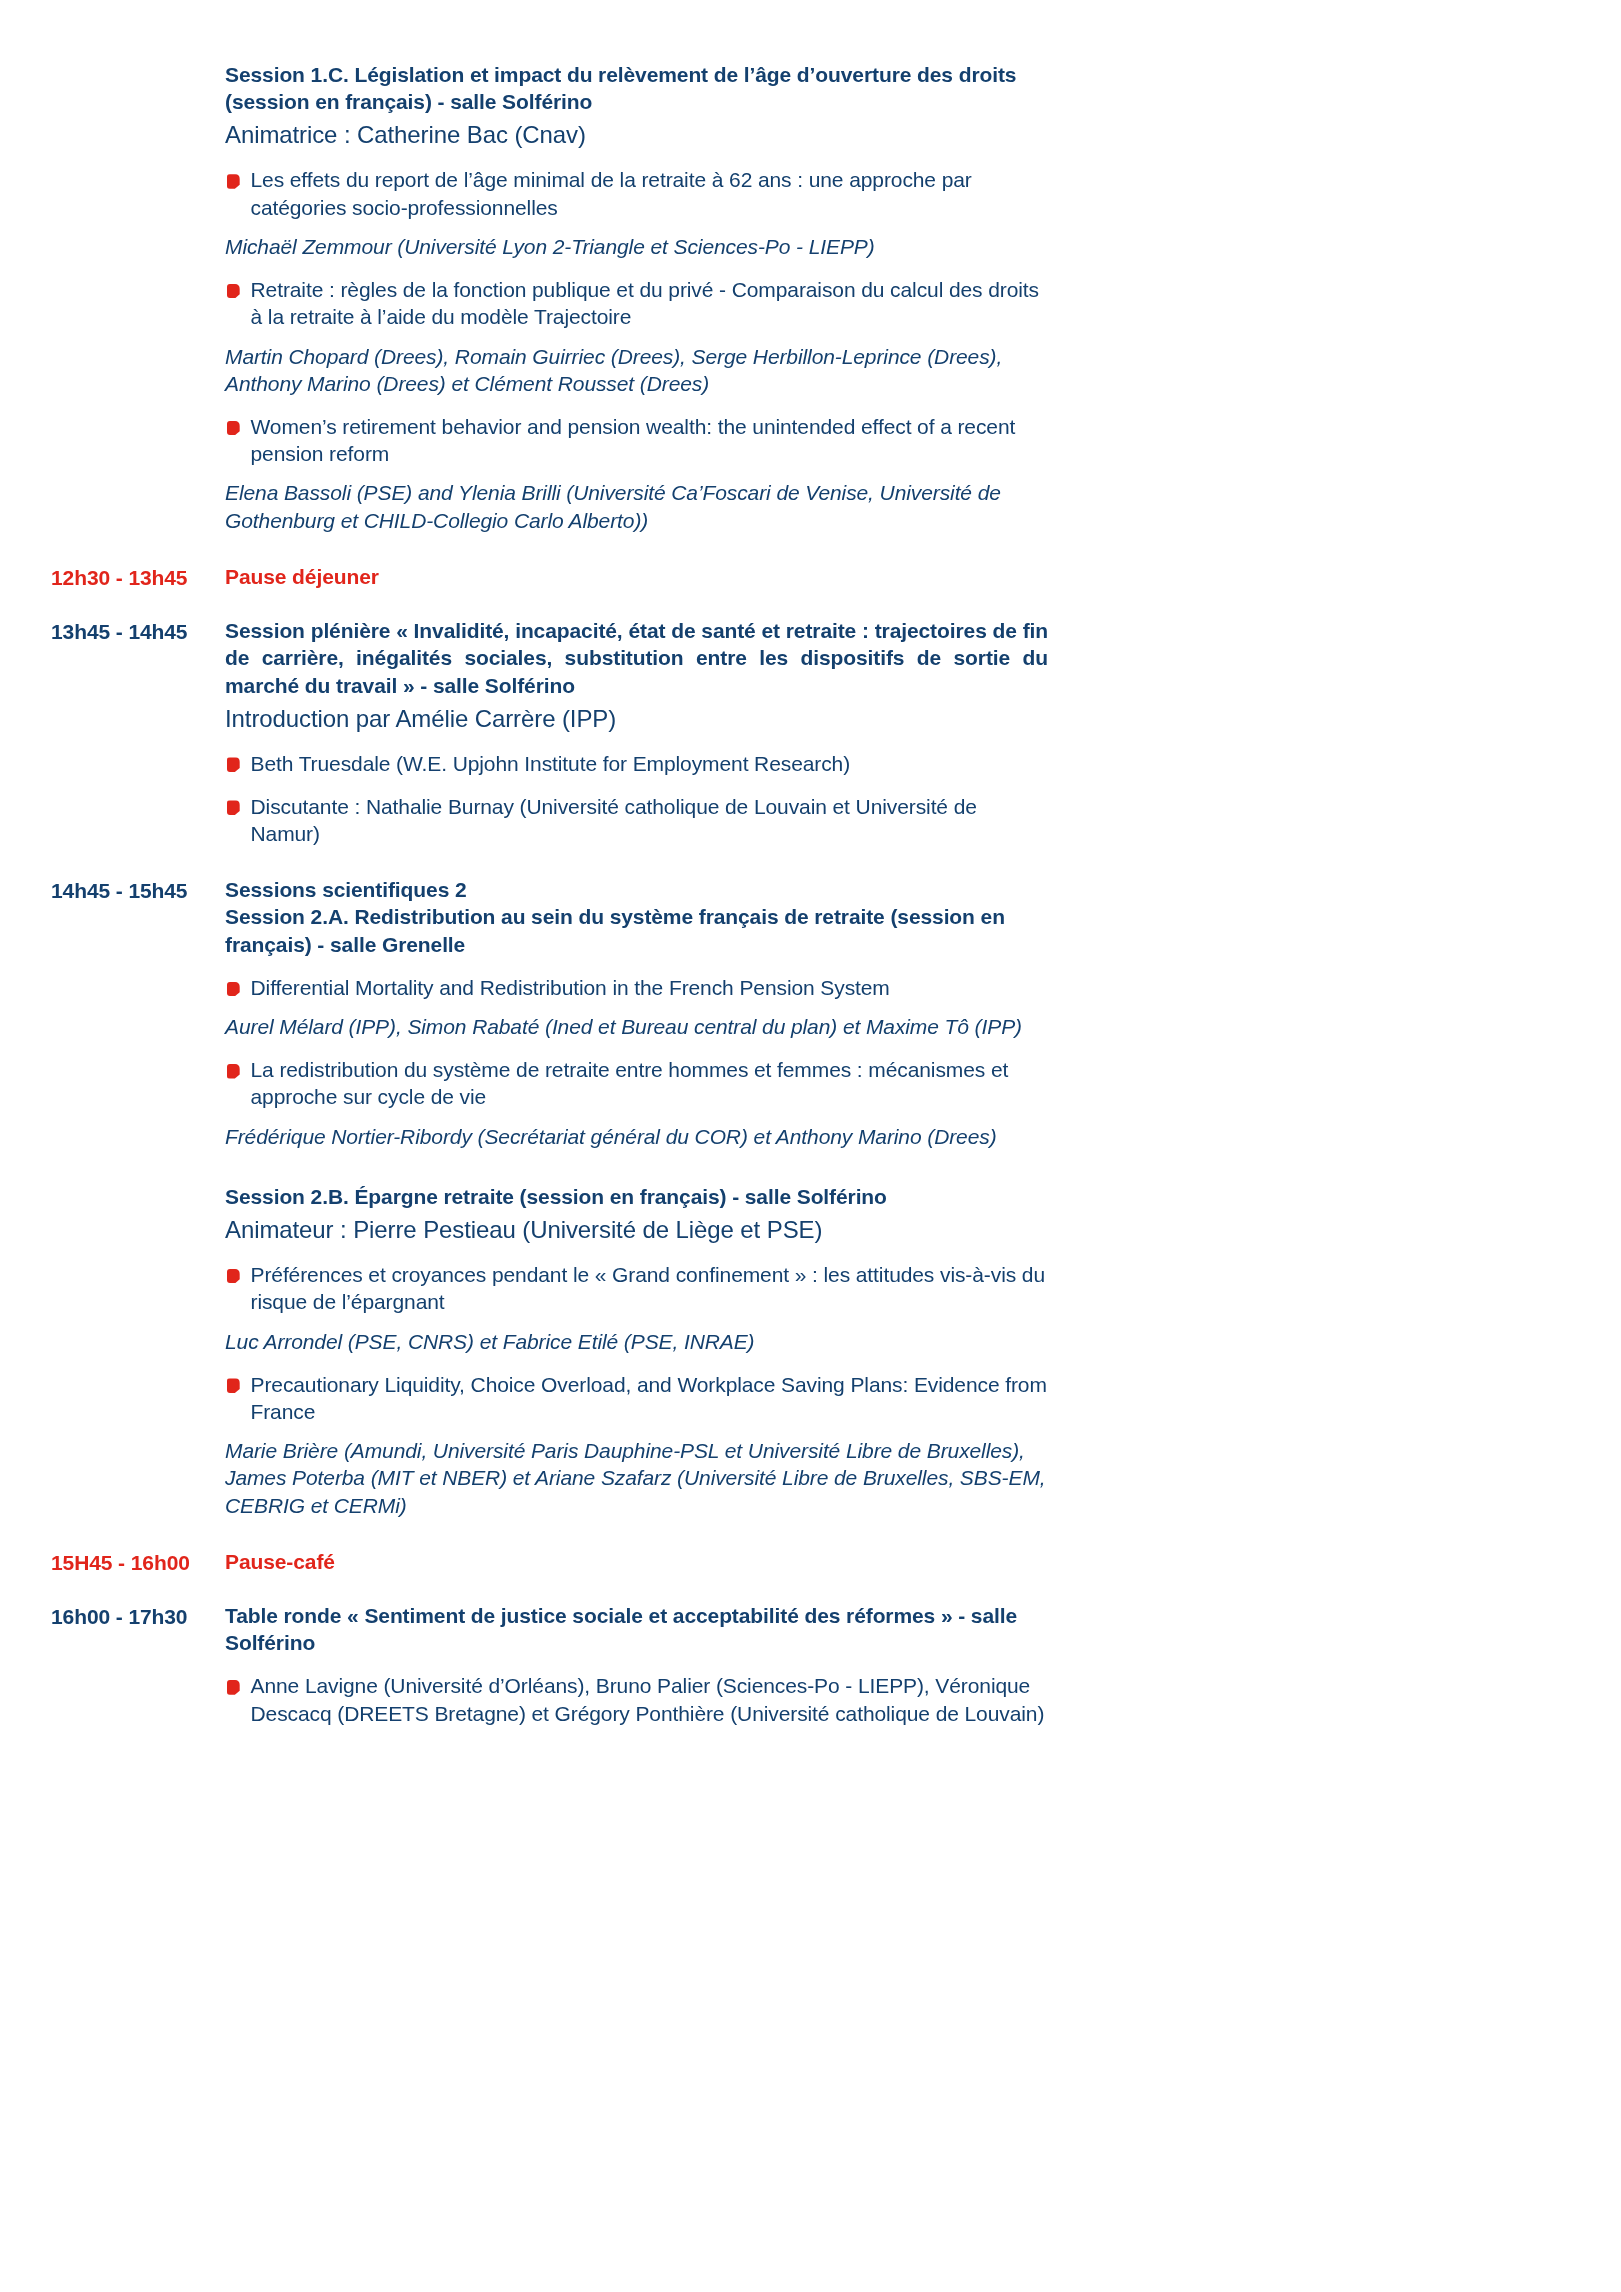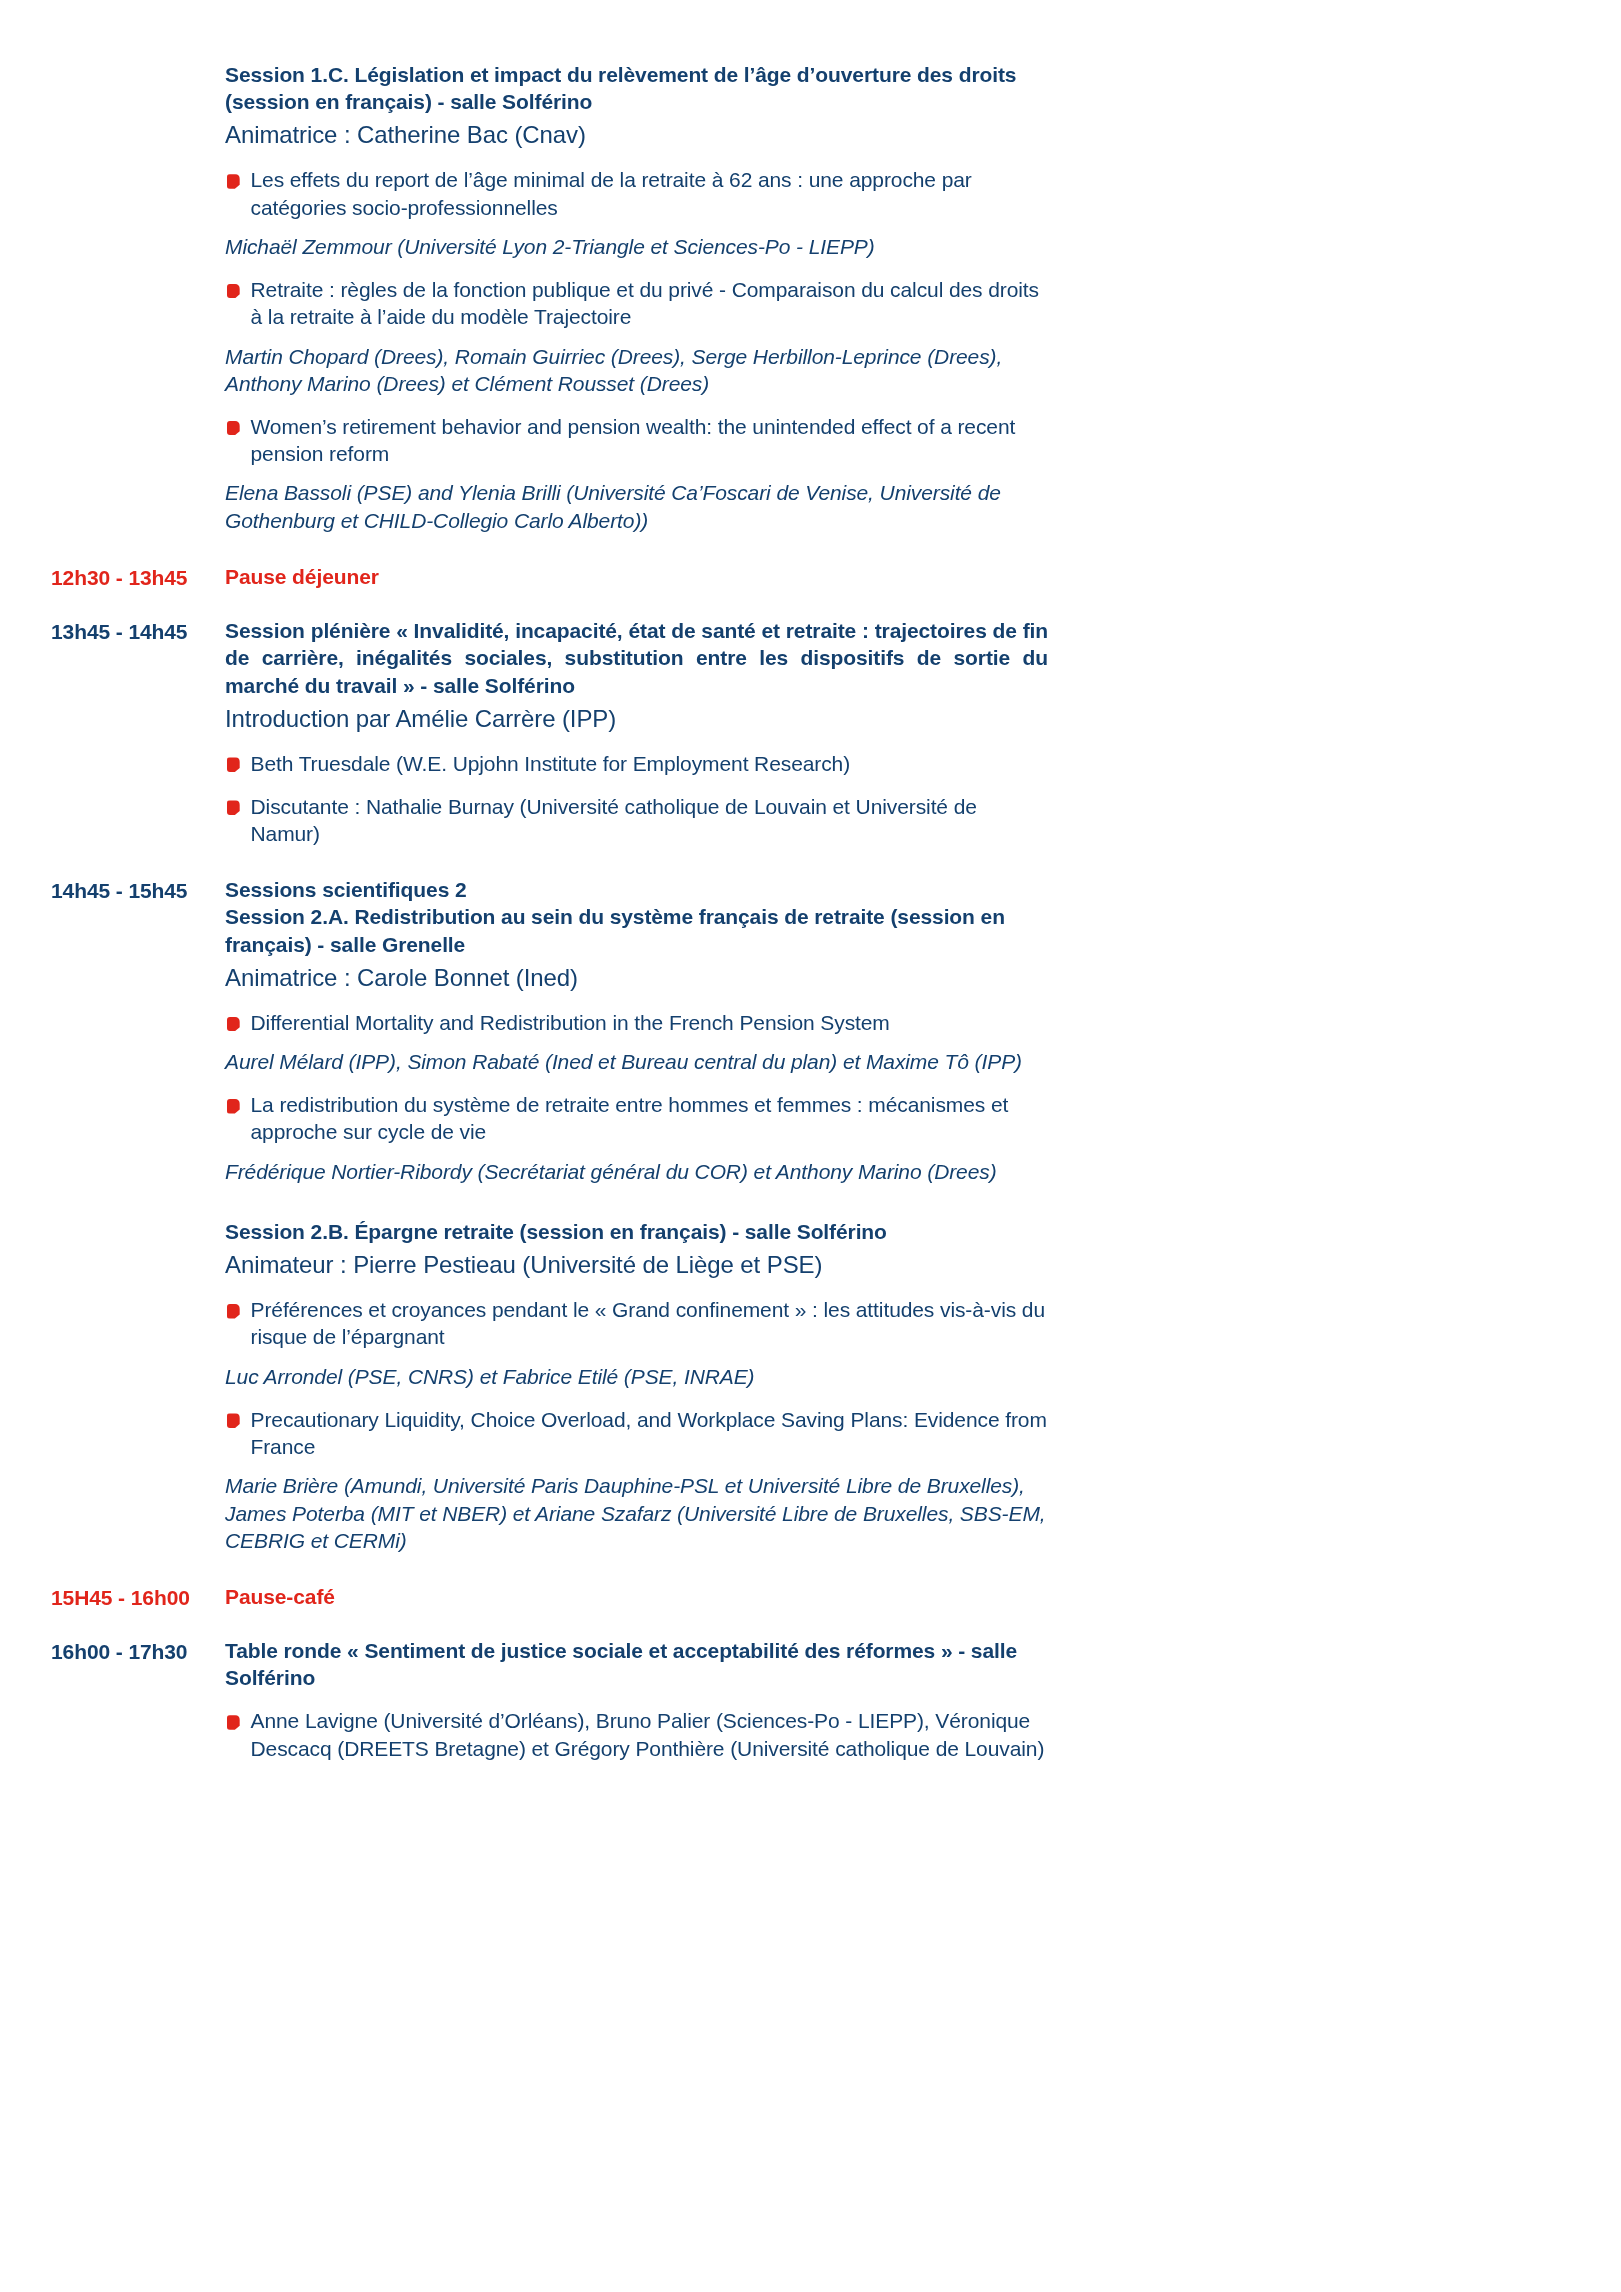--- a/index.html
+++ b/index.html
@@ -161,21 +161,20 @@
       </div>
     </div>
 
     <div class="gap-row"></div>
 
     <div class="row">
       <div class="time-col">14h45 - 15h45</div>
       <div class="body-col">
         <div class="sess-title tight">Sessions scientifiques 2</div>
         <div class="sess-title">Session 2.A. Redistribution au sein du système français de retraite (session en français) - salle Grenelle</div>
-        <div class="anim">Animatrice : Carole Bonnet (Ined)</div>
 
         <div class="paper">
           <span class="bullet"></span>
           <span>Differential Mortality and Redistribution in the French Pension System</span>
         </div>
         <div class="authors">Aurel Mélard (IPP), Simon Rabaté (Ined et Bureau central du plan) et Maxime Tô (IPP)</div>
 
         <div class="paper">
           <span class="bullet"></span>
           <span>La redistribution du système de retraite entre hommes et femmes : mécanismes et approche sur cycle de vie</span>

